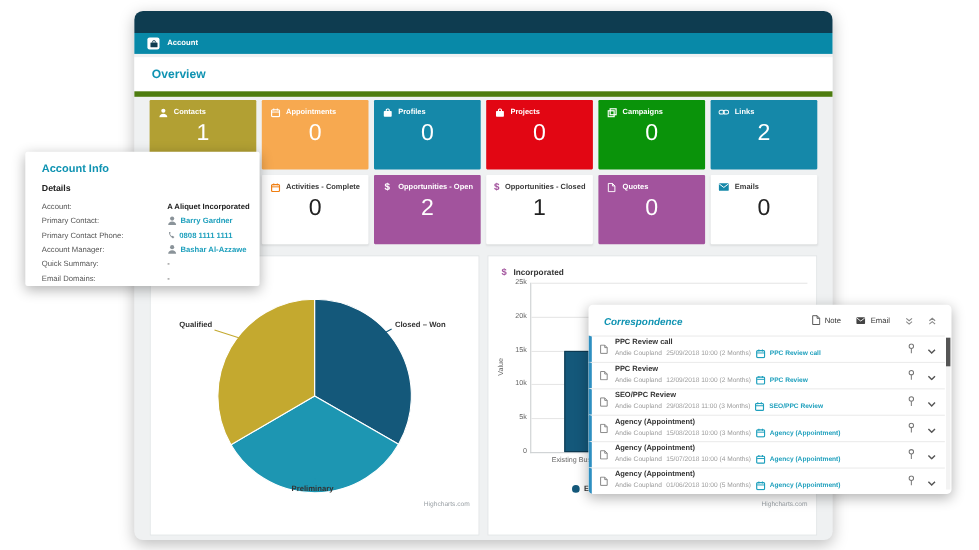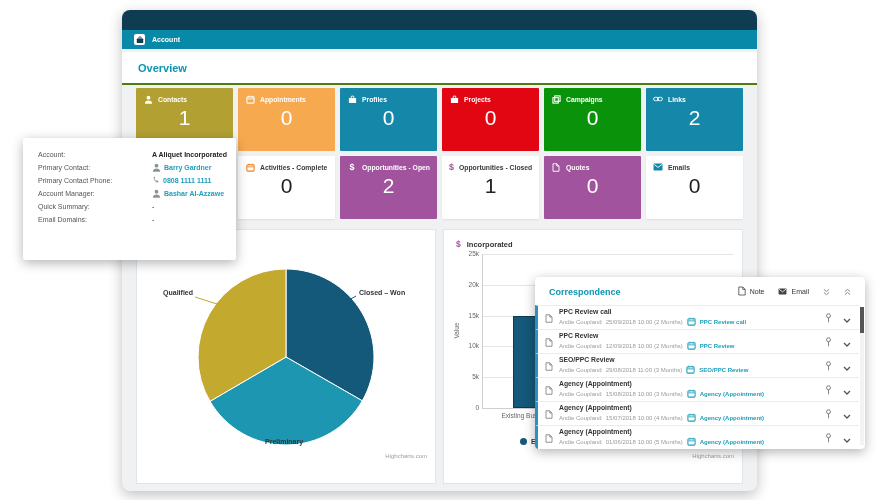--- a/index.html
+++ b/index.html
@@ -7,21 +7,21 @@
        font-family:"Liberation Sans","DejaVu Sans",sans-serif;-webkit-font-smoothing:antialiased;}
   .stage{position:absolute;inset:0;}
 
   
   .card{position:absolute;left:122px;top:10px;width:635px;height:481px;background:#eff1f2;
         border-radius:8px;box-shadow:0 4px 14px rgba(0,0,0,.25);overflow:hidden;z-index:1;}
   .titlebar{height:20px;background:#0e3c50;}
   .appbar{height:19px;background:#0889a8;display:flex;align-items:center;padding:0 12px;gap:7px;}
   .appicon{width:11px;height:11px;background:#fff;border-radius:2px;display:flex;align-items:center;justify-content:center;}
   .apptitle{color:#fff;font-size:7px;font-weight:bold;}
-  .overviewbar{height:31px;background:#fff;border-bottom:2px solid #4d7c0f;margin-top:3px;
+  .overviewbar{height:31px;background:#fff;border-bottom:5px solid #4d7c0f;margin-top:3px;
                display:flex;align-items:center;padding:0 16px;}
   .overviewbar span{color:#0f93b2;font-size:11px;font-weight:bold;}
 
   
   .tiles{display:grid;grid-template-columns:repeat(6,1fr);gap:5px;margin:3px 14px 0;}
   .tile{height:63px;border-radius:1px;color:#fff;overflow:hidden;}
   .tile.light{background:#fff;color:#333;box-shadow:0 1px 2px rgba(0,0,0,.08);}
   .tile.placeholder{background:#fff;}
   .tile-head{display:flex;align-items:center;gap:5px;padding:6px 7px 0;}
   .tlabel{font-size:6.8px;font-weight:bold;white-space:nowrap;}
@@ -63,21 +63,21 @@
   .ai-title{color:#0f93b2;font-size:10px;font-weight:bold;}
   .ai-section{color:#222;font-size:8px;font-weight:bold;margin:8px 0 6px;}
   .ai-row{display:flex;align-items:center;height:13px;}
   .ai-label{width:114px;font-size:7px;color:#555;}
   .ai-val{font-size:7px;color:#222;display:flex;align-items:center;gap:3px;}
   .ai-val.bold{font-weight:bold;}
   .ai-val.link{color:#1fa0bd;font-weight:bold;}
 
   .correspondence{left:535px;top:277px;width:330px;height:172px;border-radius:4px;overflow:hidden;}
   .corr-head{display:flex;align-items:center;padding:9px 14px 5px;gap:14px;}
-  .corr-title{color:#0f93b2;font-size:9px;font-weight:bold;margin-right:auto;}
+  .corr-title{color:#0f93b2;font-size:9px;font-weight:bold;margin-right:auto;font-style:italic;}
   .corr-btn{display:flex;align-items:center;gap:4px;font-size:7px;color:#333;cursor:pointer;}
   .corr-ctrl{display:flex;align-items:center;color:#888;cursor:pointer;}
   .corr-list{position:absolute;left:0;right:6px;top:28px;bottom:0;}
   .corr-row{display:flex;align-items:center;height:23px;padding:0 8px 0 7px;gap:6px;
             border-top:1px solid #ececec;border-left:3px solid #2d8fc1;}
   .c-body{display:flex;flex-direction:column;gap:2px;min-width:0;}
   .c-title{font-size:6.8px;font-weight:bold;color:#333;white-space:nowrap;}
   .c-meta{display:flex;align-items:center;gap:4px;font-size:6px;color:#9b9b9b;white-space:nowrap;}
   .c-link{color:#1fa0bd;font-weight:bold;cursor:pointer;}
   .c-right{margin-left:auto;display:flex;align-items:center;gap:11px;}
@@ -281,20 +281,22 @@
         <div class="legend">
           <span class="dot" style="background: rgb(20, 88, 122);"></span>
           <span class="ltext">Existing Business</span>
         </div>
         <span class="credit">Highcharts.com</span>
       </div>
     </div>
   </div>
 
   <div class="popup account-info">
+    <div class="ai-title">Account Info</div>
+    <div class="ai-section">Details</div>
     <div id="ai-rows">
         <div class="ai-row">
           <span class="ai-label">Account:</span>
           <span class="ai-val bold">
             <span>A Aliquet Incorporated</span>
           </span>
         </div>
         <div class="ai-row">
           <span class="ai-label">Primary Contact:</span>
           <span class="ai-val link">

